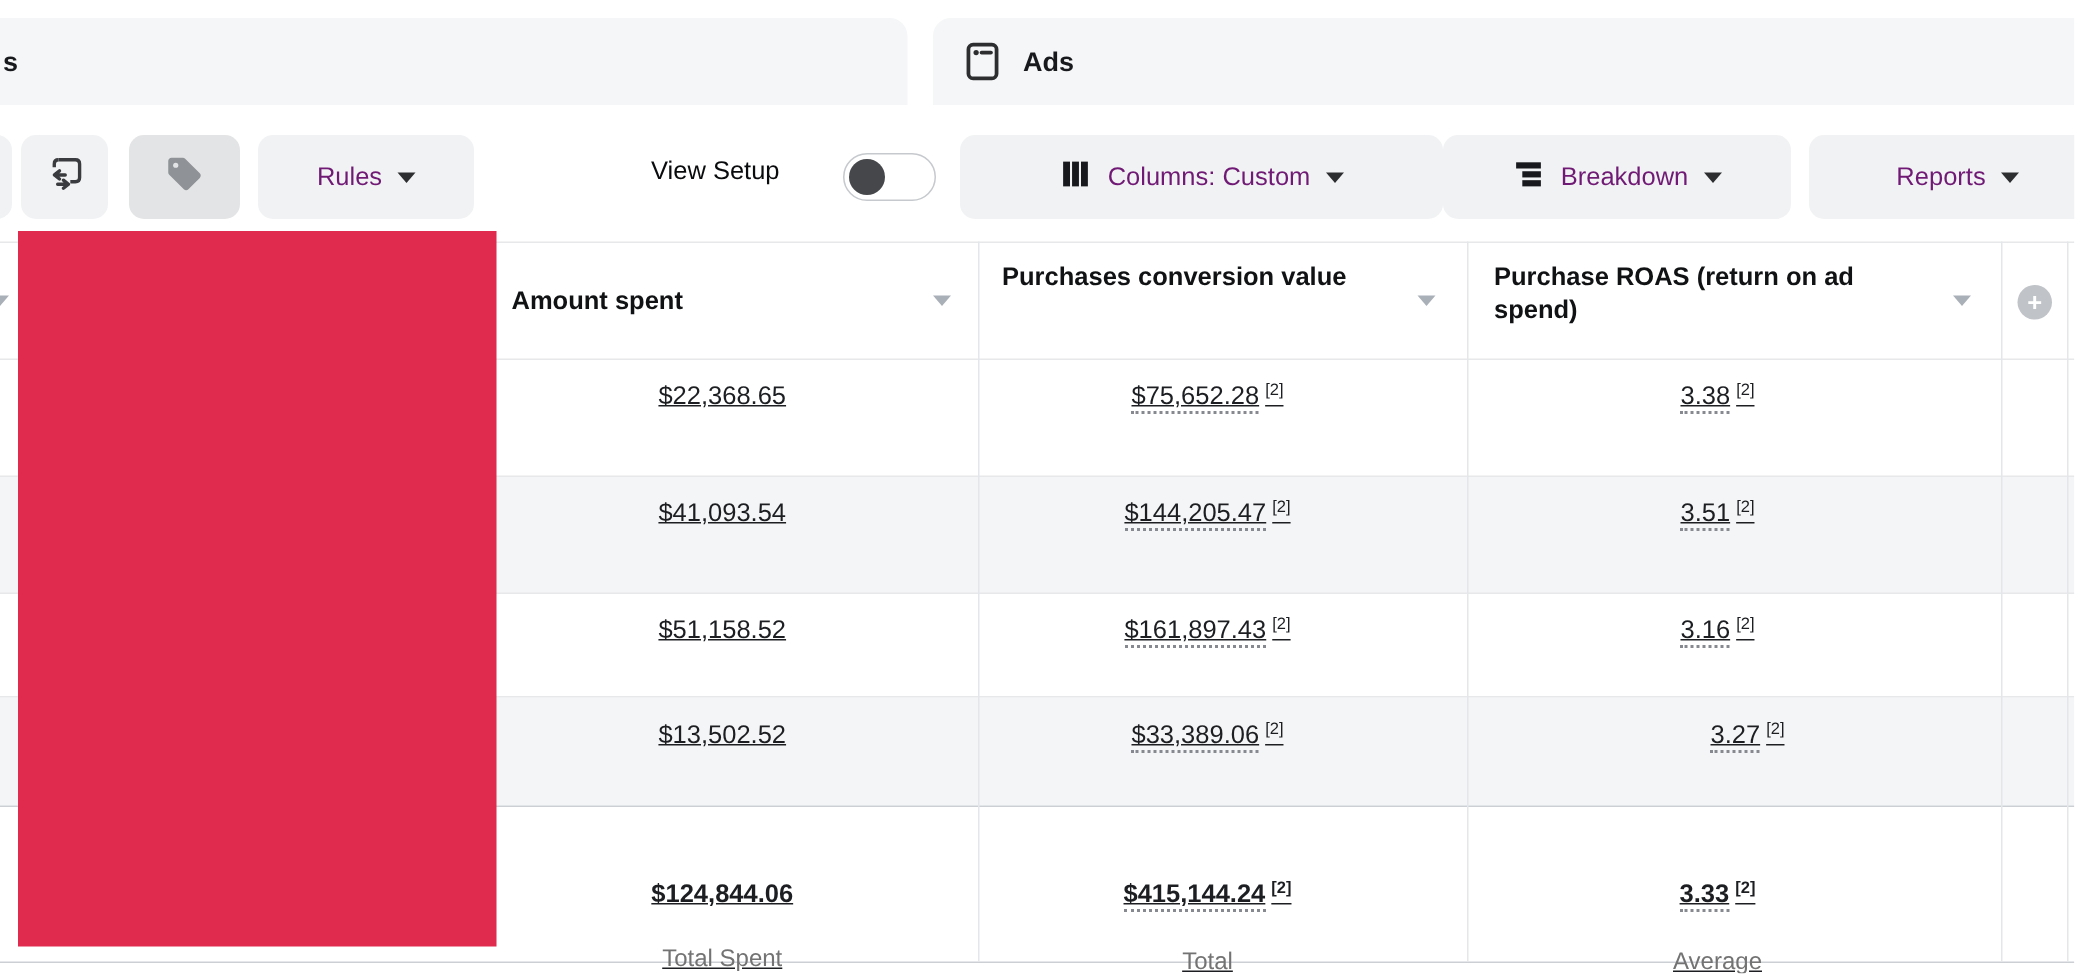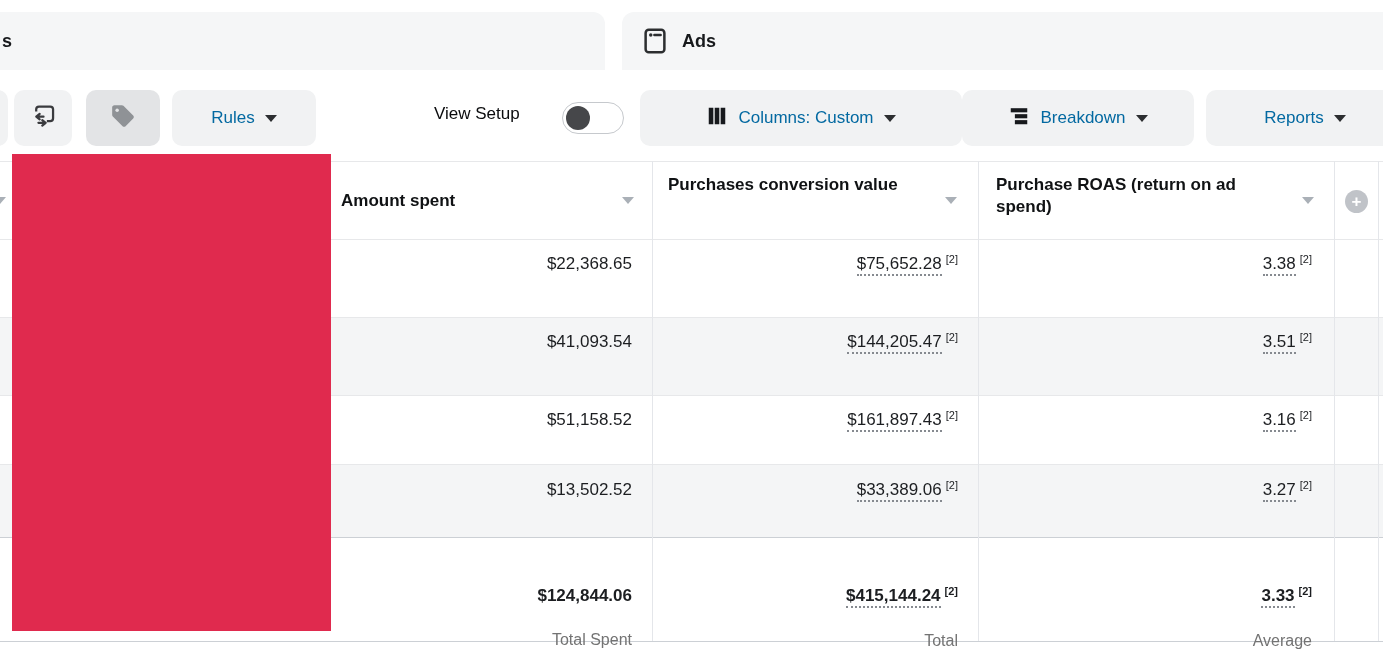--- a/index.html
+++ b/index.html
@@ -14,42 +14,42 @@
   .tab { position:absolute; top:12px; height:58px; background:#f5f6f7;
          display:flex; align-items:center; }
   .tab-left  { left:0; width:605px; border-radius:0 12px 0 0; padding-left:2px; }
   .tab-ads   { left:622px; width:761px; border-radius:12px 0 0 0; padding-left:18px; }
   .tab-label { font-size:18px; font-weight:bold; color:#17191c; }
   .ads-icon  { display:inline-flex; margin-right:12px; }
 
   
   .tbtn { position:absolute; top:90px; height:56px; background:#f1f2f3;
           border-radius:10px; display:flex; align-items:center; justify-content:center;
-          font-size:17px; color:#0369a1; gap:10px; border:none; cursor:pointer; }
+          font-size:17px; color:#701a75; gap:10px; border:none; cursor:pointer; }
   .tbtn.pressed { background:#e3e4e6; }
   .caret-dn { width:0; height:0; border-left:6px solid transparent;
               border-right:6px solid transparent; border-top:7px solid #2c2e30; }
   .view-setup-label { position:absolute; left:434px; top:104px; font-size:17px; color:#0a0b0d; }
   .toggle { position:absolute; left:562px; top:102px; width:62px; height:32px;
             background:#fff; border:1.5px solid #c6c9cd; border-radius:16px; cursor:pointer; }
   .toggle .knob { position:absolute; left:3px; top:2.5px; width:24px; height:24px;
                   border-radius:50%; background:#46474a; }
 
   
   .row-bg { position:absolute; left:0; width:1383px; background:#f4f5f6; }
   .hline { position:absolute; left:0; width:1383px; height:1px; background:#e7e8ea; }
   .hline.dark { background:#ccd0d5; }
   .vline { position:absolute; top:161px; height:480px; width:1px; background:#e4e6ea; }
 
   .hcell { position:absolute; font-size:17px; font-weight:bold; color:#101214; line-height:22px; }
   .sort-caret { position:absolute; width:0; height:0; border-left:6px solid transparent;
                 border-right:6px solid transparent; border-top:7px solid #aab0b7; cursor:pointer; }
 
-  .cell { position:absolute; text-align:right; font-size:17px; color:#1c1e21;
-          padding-top:13px; line-height:22px; }
+  .cell { position:absolute; text-align:center; font-size:17px; color:#1c1e21;
+          padding-top:13px; line-height:22px;text-decoration:underline; }
   .c1 { left:331px; width:301px; }
   .c2 { left:652px; width:306px; }
   .c3 { left:978px; width:334px; }
   .dotted { border-bottom:2px dotted #868a90; padding-bottom:1px; cursor:pointer; }
   .ref { font-size:11px; position:relative; top:-6px; margin-left:4px; }
   .total-val { font-weight:bold;margin-top:33px; }
   .sub-label { font-size:16px; color:#737373; margin-top:22px; }
 
   .add-col { position:absolute; left:1345px; top:190px; width:23px; height:23px;
              border-radius:50%; background:#c0c3c8; color:#fff; font-size:17px; font-weight:bold;

